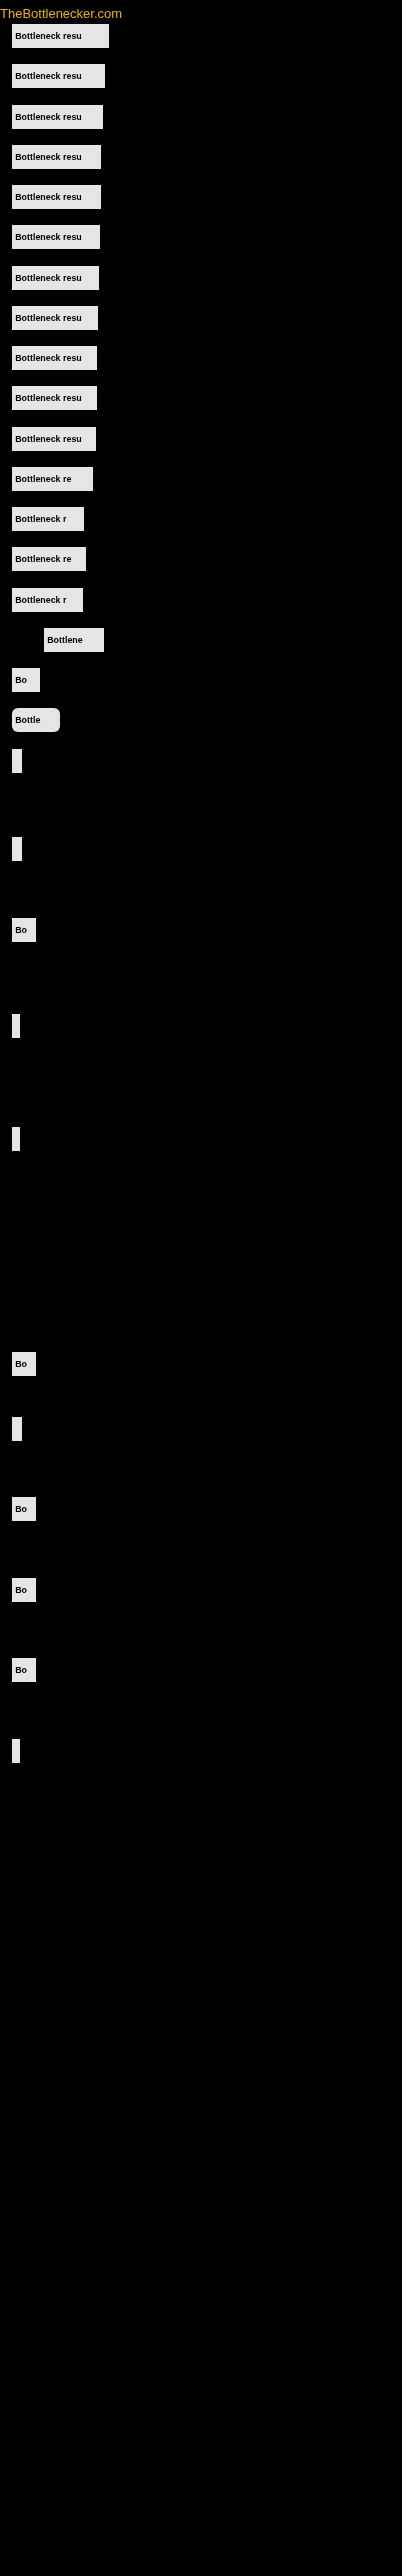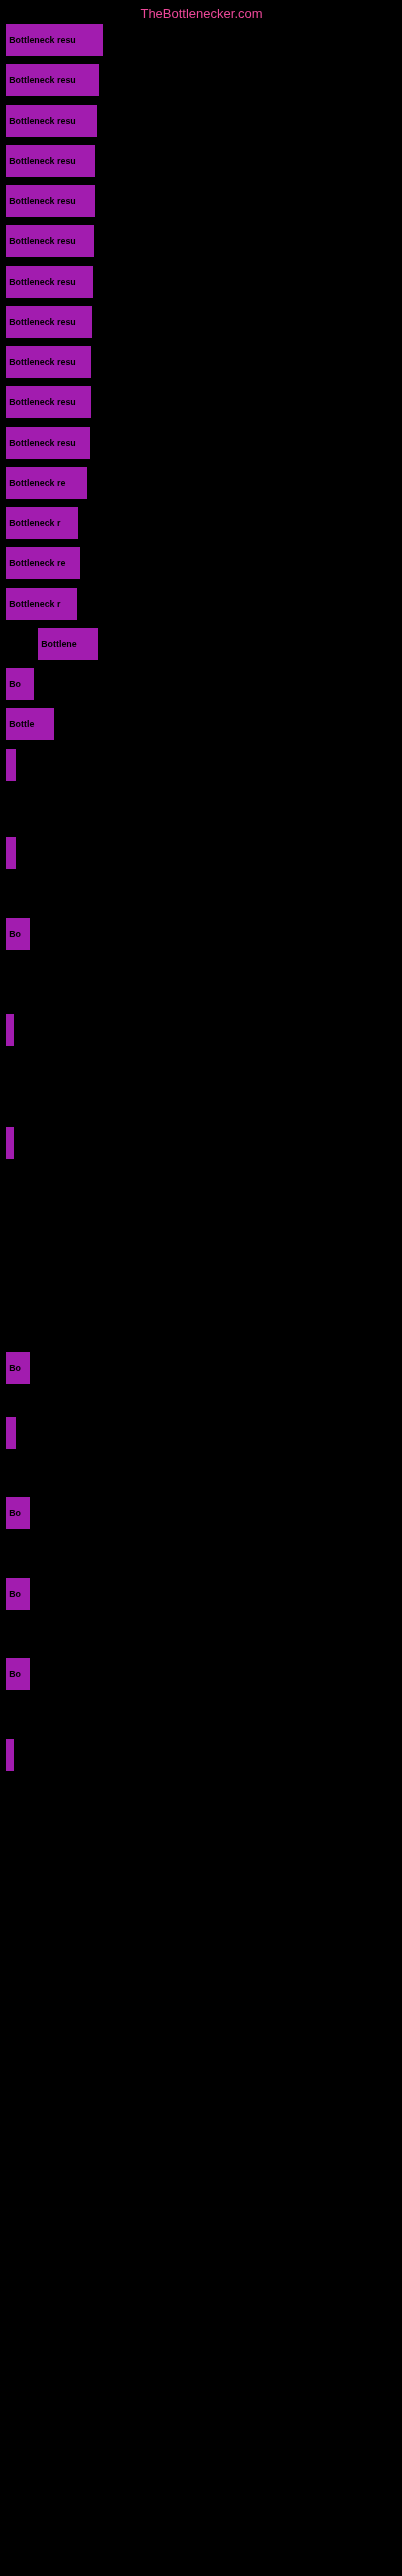--- a/index.html
+++ b/index.html
@@ -10,38 +10,37 @@
 
     body {
       background-color: #000000;
       width: 403px;
       min-height: 2576px;
       font-family: Arial, sans-serif;
       position: relative;
     }
 
     .site-title {
-      text-align: center;
-      color: #ec4899;
+      color: #eab308;
       font-size: 13px;
       padding: 6.4px 0;
       width: 100%;
     }
 
     .bottleneck-bar {
       position: absolute;
-      left: 6px;
-      background-color: #a21caf;
+      left: 12px;
+      background-color: #e5e5e5;
       color: #000000;
       font-size: 8.9px;
       font-weight: bold;
       padding: 1.6px 3.2px;
       white-space: nowrap;
       overflow: hidden;
-      height: 32px;
+      height: 24px;
       display: flex;
       align-items: center;
     }
   </style>
 </head>
 <body>
 
 <div class="site-title">TheBottlenecker.com</div>
 
 <div class="bottleneck-bar" style="top: 24px; width: 97px;">Bottleneck resu</div>
@@ -54,21 +53,21 @@
 <div class="bottleneck-bar" style="top: 306px; width: 86px;">Bottleneck resu</div>
 <div class="bottleneck-bar" style="top: 346px; width: 85px;">Bottleneck resu</div>
 <div class="bottleneck-bar" style="top: 386px; width: 85px;">Bottleneck resu</div>
 <div class="bottleneck-bar" style="top: 427px; width: 84px;">Bottleneck resu</div>
 <div class="bottleneck-bar" style="top: 467px; width: 81px;">Bottleneck re</div>
 <div class="bottleneck-bar" style="top: 507px; width: 72px;">Bottleneck r</div>
 <div class="bottleneck-bar" style="top: 547px; width: 74px;">Bottleneck re</div>
 <div class="bottleneck-bar" style="top: 588px; width: 71px;">Bottleneck r</div>
 <div class="bottleneck-bar" style="top: 628px; width: 60px; margin-left: 32px;">Bottlene</div>
 <div class="bottleneck-bar" style="top: 668px; width: 28px;">Bo</div>
-<div class="bottleneck-bar" style="top: 708px; width: 48px;">Bottle</div>
+<div class="bottleneck-bar" style="top: 708px; width: 48px; border-radius: 6px;">Bottle</div>
 <div class="bottleneck-bar" style="top: 749px; width: 9.7px;"></div>
 <div class="bottleneck-bar" style="top: 837px; width: 9.7px;"></div>
 <div class="bottleneck-bar" style="top: 918px; width: 24px;">Bo</div>
 <div class="bottleneck-bar" style="top: 1014px; width: 8px;"></div>
 <div class="bottleneck-bar" style="top: 1127px; width: 8px;"></div>
 <div class="bottleneck-bar" style="top: 1352px; width: 24px;">Bo</div>
 <div class="bottleneck-bar" style="top: 1417px; width: 9.7px;"></div>
 <div class="bottleneck-bar" style="top: 1497px; width: 24px;">Bo</div>
 <div class="bottleneck-bar" style="top: 1578px; width: 24px;">Bo</div>
 <div class="bottleneck-bar" style="top: 1658px; width: 24px;">Bo</div>

